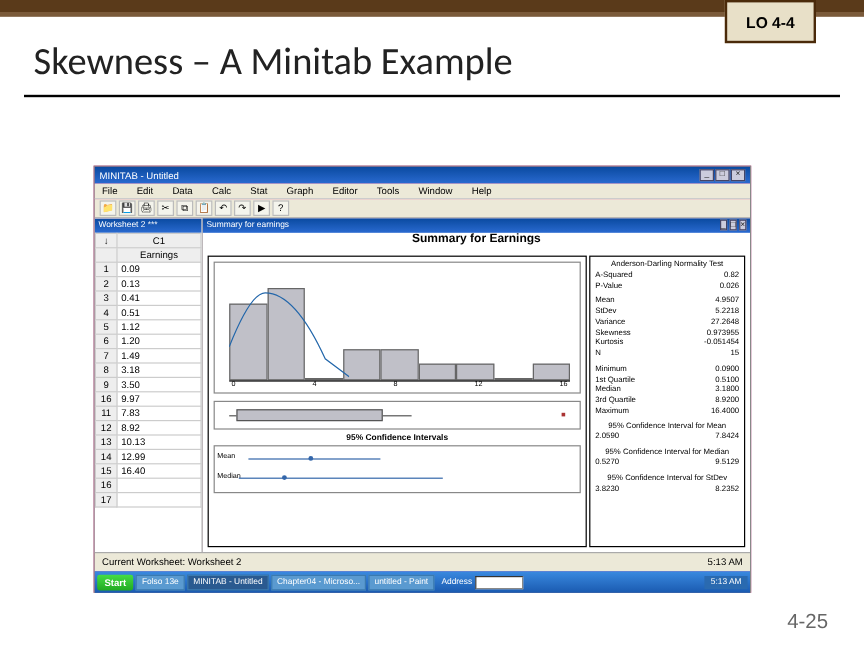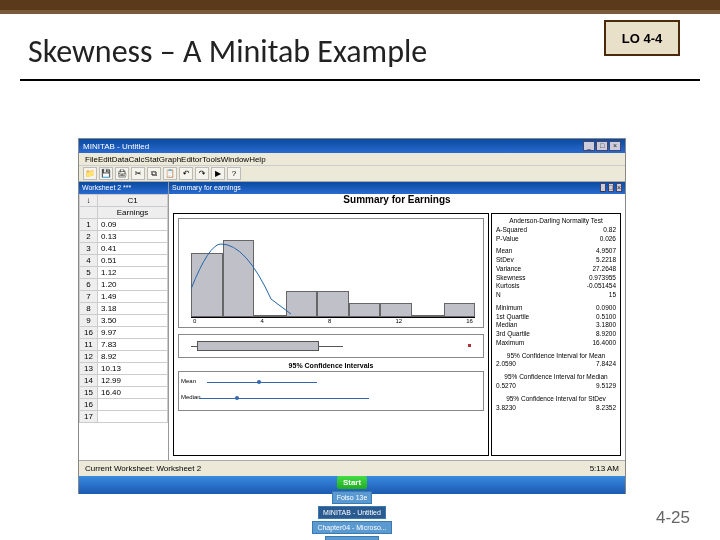--- a/index.html
+++ b/index.html
@@ -1,26 +1,26 @@
 <!DOCTYPE html>
 <html><head>
 <meta charset="utf-8">
 <style>
   * { box-sizing: border-box; margin: 0; padding: 0; }
   body { width: 720px; height: 540px; background: #fff; font-family: Arial, sans-serif; position: relative; overflow: hidden; }
   .bar-top { height: 10px; background: #5a3a1a; }
   .bar-top2 { height: 4px; background: #7a5a3a; }
-  .lo-badge { position: absolute; right: 40px; top: 0; width: 76px; height: 36px; background: #e8e0c8; border: 2px solid #4a2a0a; display: flex; align-items: center; justify-content: center; font-weight: bold; font-size: 13px; margin-top: 20px; }
+  .lo-badge { position: absolute; right: 40px; top: 0; width: 76px; height: 36px; background: #e8e0c8; border: 2px solid #4a2a0a; display: flex; align-items: center; justify-content: center; font-weight: bold; font-size: 13px; }
   .slide-title { font-size: 32px; padding: 18px 20px 8px 28px; font-family: Calibri, Arial; color: #222; }
   .title-rule { height: 2px; background: #000; margin: 0 20px; }
   .app { position: absolute; left: 78px; top: 138px; width: 548px; height: 356px; border: 1px solid #888; background: #ec4899; font-size: 8px; }
   .titlebar { height: 14px; background: linear-gradient(#0a4aa0,#2a6ad0); color: #fff; display: flex; align-items: center; padding: 0 4px; justify-content: space-between; }
   .titlebar .win-ctl { display: flex; gap: 1px; }
   .win-btn { width: 12px; height: 10px; background: #ccd; border: 1px solid #446; font-size: 7px; line-height: 8px; text-align: center; color: #222; }
-  .menubar { height: 13px; background: #ece9d8; display: flex; gap: 0; padding: 0 6px; align-items: center; border-bottom: 1px solid #ccc; }
+  .menubar { height: 13px; background: #ece9d8; display: flex; gap: 16px; padding: 0 6px; align-items: center; border-bottom: 1px solid #ccc; }
   .menubar span { font-size: 8px; }
   .toolbar { height: 16px; background: #ece9d8; border-bottom: 1px solid #aaa; display: flex; align-items: center; padding: 0 4px; gap: 2px; }
   .tbtn { width: 14px; height: 13px; border: 1px solid #bbb; background: #f4f4ec; display: inline-flex; align-items: center; justify-content: center; font-size: 8px; }
   .body { display: flex; height: calc(100% - 76px); }
   .ws { width: 90px; border-right: 1px solid #999; background: #fff; overflow: hidden; }
   .ws-title { height: 12px; background: linear-gradient(#0a4aa0,#2a6ad0); color: #fff; font-size: 7px; padding: 0 3px; line-height: 12px; }
   .ws table { border-collapse: collapse; width: 100%; font-size: 8px; }
   .ws td, .ws th { border: 1px solid #ccc; padding: 1px 3px; height: 12px; }
   .ws th { background: #eee; font-weight: normal; text-align: center; }
   .ws .rowhead { background: #eee; text-align: center; width: 18px; }
@@ -40,21 +40,21 @@
   .whisker { position: absolute; top: 11px; height: 1px; background: #555; }
   .ci-title { text-align: center; font-size: 7px; font-weight: bold; margin: 2px 0; }
   .ci-box { height: 40px; border: 1px solid #888; position: relative; padding: 4px; }
   .ci-line { position: absolute; height: 1px; background: #36a; }
   .ci-dot { position: absolute; width: 4px; height: 4px; border-radius: 50%; background: #36a; margin: -2px 0 0 -2px; }
   .ci-lab { position: absolute; font-size: 6px; left: 2px; }
   .stat-row { display: flex; justify-content: space-between; }
   .stat-block { margin-bottom: 4px; }
   .stat-h { text-align: center; }
   .statusbar { height: 16px; background: #ece9d8; border-top: 1px solid #aaa; font-size: 8px; padding: 1px 6px; display: flex; justify-content: space-between; align-items: center; }
-  .taskbar { height: 18px; background: linear-gradient(#3a8ae0,#1a5ab0); display: flex; align-items: center; gap: 2px; padding: 0 2px; flex-direction: column; }
+  .taskbar { height: 18px; background: linear-gradient(#3a8ae0,#1a5ab0); display: flex; align-items: center; gap: 2px; padding: 0 2px; }
   .start { background: linear-gradient(#4d4,#2a2); color: #fff; font-weight: bold; font-size: 8px; padding: 2px 6px; border-radius: 2px; }
   .task { background: #5a9ad0; color: #fff; font-size: 7px; padding: 2px 4px; border: 1px solid #3a7ab0; }
   .task.active { background: #2a5a90; }
   .addr { background: #fff; border: 1px inset #888; font-size: 7px; padding: 1px 3px; width: 40px; }
   .tray { margin-left: auto; background: #2a6ab0; color: #fff; font-size: 7px; padding: 2px 5px; }
   .slide-num { position: absolute; right: 30px; bottom: 12px; font-size: 17px; color: #666; }
 </style>
 </head>
 <body>
 

